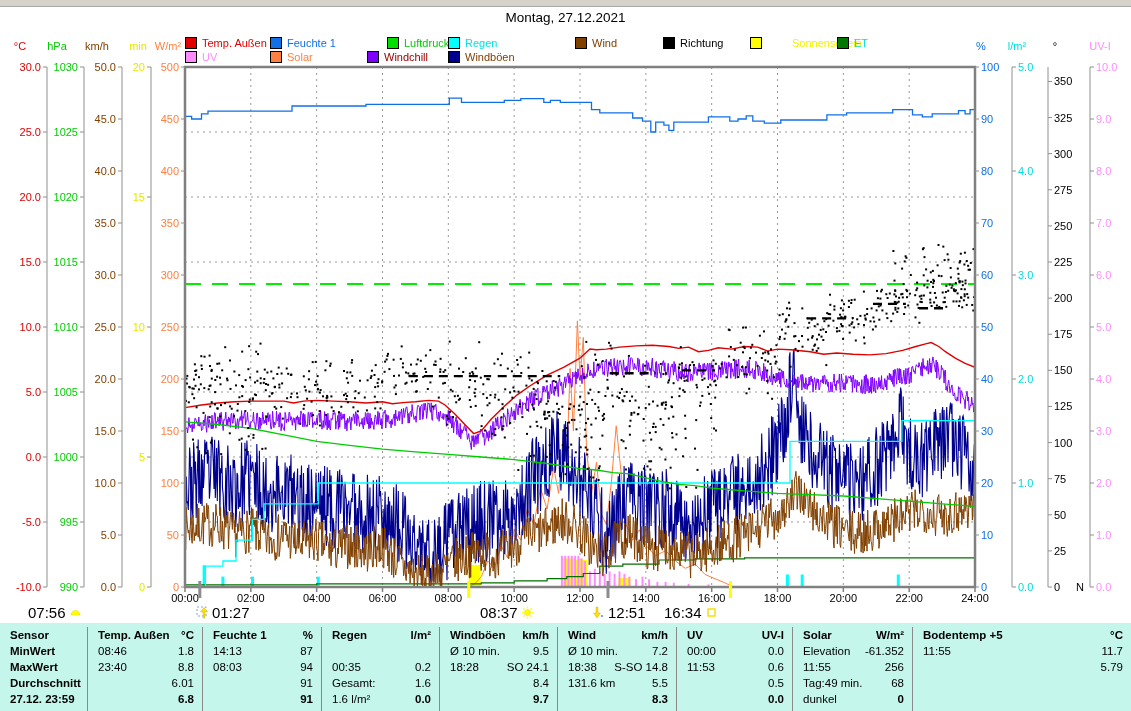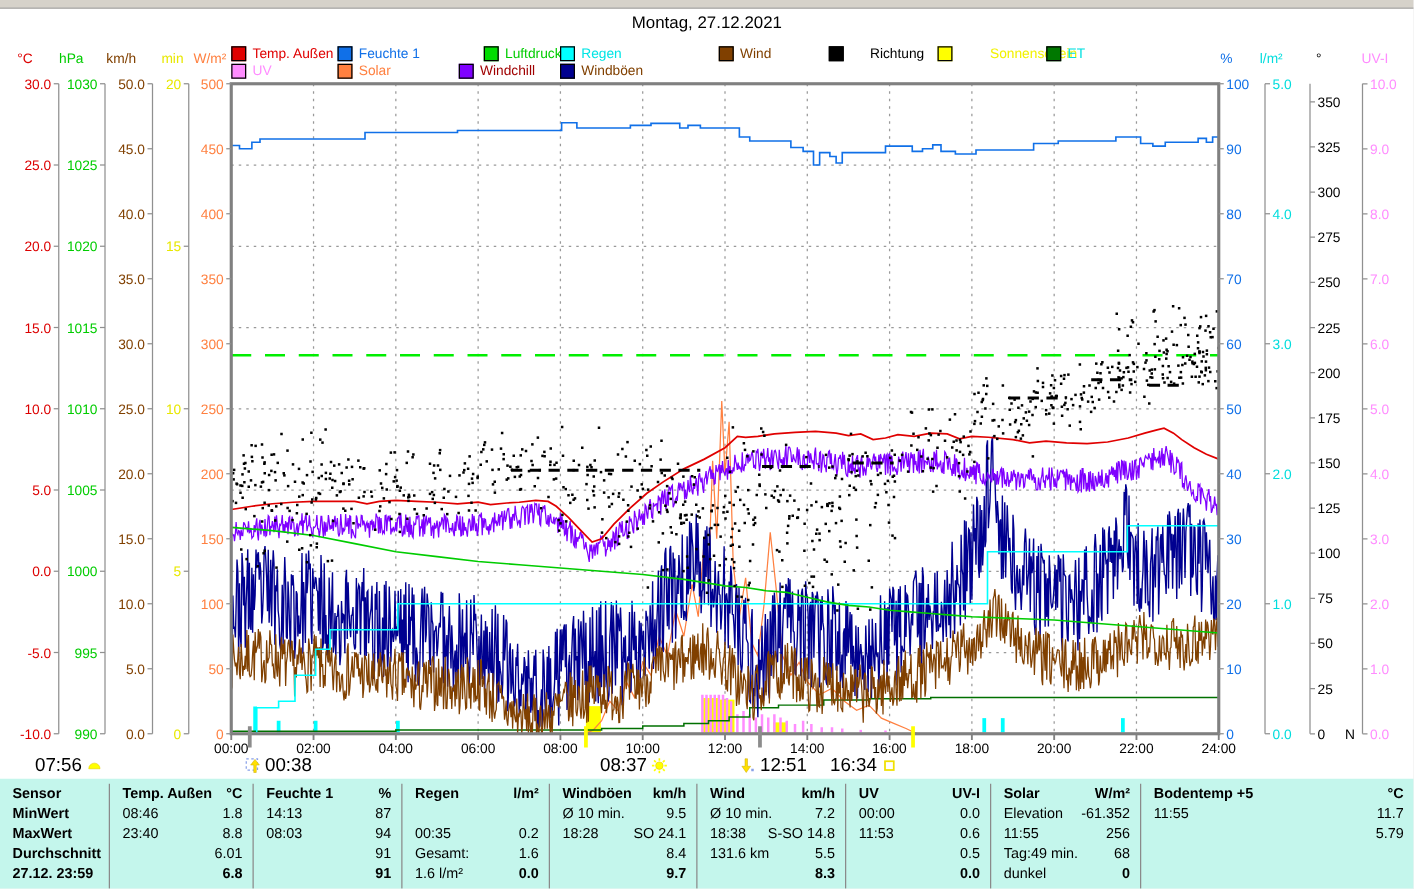--- a/index.html
+++ b/index.html
@@ -48,21 +48,21 @@
         <span style="color: rgb(0, 204, 0);">Luftdruck</span>
       </div>
       <div class="legend-item" style="left: 448px; top: 36px;">
         <span class="sq" style="background: rgb(0, 255, 255);"></span>
         <span style="color: rgb(0, 229, 229);">Regen</span>
       </div>
       <div class="legend-item" style="left: 575px; top: 36px;">
         <span class="sq" style="background: rgb(128, 64, 0);"></span>
         <span style="color: rgb(128, 64, 0);">Wind</span>
       </div>
-      <div class="legend-item" style="left: 663px; top: 36px; gap: 16px;">
+      <div class="legend-item" style="left: 663px; top: 36px;">
         <span class="sq" style="background: rgb(0, 0, 0);"></span>
         <span style="color: rgb(0, 0, 0);">Richtung</span>
       </div>
       <div class="legend-item" style="left: 750px; top: 36px;">
         <span class="sq" style="background: rgb(255, 255, 0);"></span>
         <span style="color: rgb(242, 242, 0); margin-left: 25px;">Sonnenschein</span>
       </div>
       <div class="legend-item" style="left: 837px; top: 36px;">
         <span class="sq" style="background: rgb(0, 120, 0);"></span>
         <span style="color: rgb(0, 224, 224);">ET</span>
@@ -1344,21 +1344,21 @@
         <span>07:56</span>
         <svg width="13" height="13">
           <path d="M2,9 A4.5,4.5 0 0 1 11,9 Z" fill="#FFFF00" stroke="#E8D000" stroke-width="0.5"></path>
         </svg>
       </div>
       <div class="ann" style="left: 196px;">
         <svg width="13" height="13">
           <rect x="1" y="1" width="9" height="9" fill="none" stroke="#88A0E8" stroke-width="1" stroke-dasharray="2,2"></rect>
           <path d="M7,12 L7,6 L4.5,6 L8,1.5 L11.5,6 L9,6 L9,12 Z" fill="#FFE000" stroke="#C8A800" stroke-width="0.4"></path>
         </svg>
-        <span>00:38</span>
+        <span>01:27</span>
       </div>
       <div class="ann" style="left: 436px; padding-left: 44px;">
         <span>08:37</span>
         <svg width="13" height="13">
           <circle cx="6.5" cy="6.5" r="3" fill="#FFFF00" stroke="#E8D000" stroke-width="0.5"></circle>
           <line x1="10.5" y1="6.5" x2="12.5" y2="6.5" stroke="#FFFF00" stroke-width="1.3"></line>
           <line x1="9.32842712474619" y1="9.32842712474619" x2="10.742640687119286" y2="10.742640687119284" stroke="#FFFF00" stroke-width="1.3"></line>
           <line x1="6.5" y1="10.5" x2="6.5" y2="12.5" stroke="#FFFF00" stroke-width="1.3"></line>
           <line x1="3.67157287525381" y1="9.32842712474619" x2="2.2573593128807152" y2="10.742640687119286" stroke="#FFFF00" stroke-width="1.3"></line>
           <line x1="2.5" y1="6.500000000000001" x2="0.5" y2="6.500000000000001" stroke="#FFFF00" stroke-width="1.3"></line>

